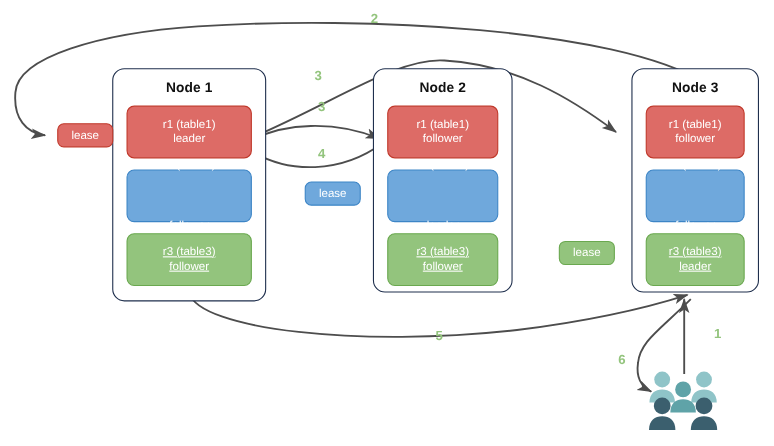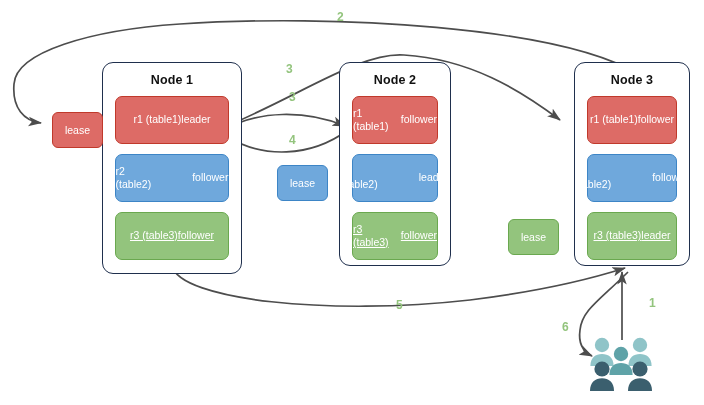--- a/index.html
+++ b/index.html
@@ -43,21 +43,21 @@
     letter-spacing: 0.1px;
   }
   .replicas {
     padding: 0 12px 12px 12px;
   }
   .replica {
     box-sizing: border-box;
     height: 48px;
     border-radius: 7px;
     display: flex;
-    flex-direction: row;
+    flex-direction: column;
     align-items: center;
     justify-content: center;
     color: #ffffff;
     font-size: 10.5px;
     line-height: 13.5px;
     margin-bottom: 10px;
   }
   .replica:last-child { margin-bottom: 0; text-decoration: underline; }
   .replica.red   { background: #dd6b66; border: 1.4px solid #c0392b; }
   .replica.blue  { background: #6fa8dc; border: 1.4px solid #3d85c6; gap: 41px; }
@@ -67,21 +67,21 @@
   .lease {
     position: absolute;
     box-sizing: border-box;
     border-radius: 6px;
     font-size: 10.5px;
     color: #ffffff;
     display: flex;
     align-items: center;
     justify-content: center;
     z-index: 3;
-    height: 36px;
+    height: 22px;
   }
   .lease.red   { background: #dd6b66; border: 1.5px solid #c0392b; }
   .lease.blue  { background: #6fa8dc; border: 1.5px solid #3d85c6; }
   .lease.green { background: #93c47d; border: 1.5px solid #6aa84f; }
 
   
   .step {
     position: absolute;
     color: #93c47d;
     font-size: 12px;
@@ -133,21 +133,21 @@
         <span>r2 (table2)</span>
         <span>follower</span>
       </div>
       <div class="replica green">
         <span>r3 (table3)</span>
         <span>follower</span>
       </div>
     </div>
   </div>
 
-  <div class="node" style="left:339px; top:62px; width:112px; height:204px;">
+  <div class="node" style="left:339px; top:62px; width:127px; height:204px;">
     <div class="node-title">Node 2</div>
     <div class="replicas">
       <div class="replica red">
         <span>r1 (table1)</span>
         <span>follower</span>
       </div>
       <div class="replica blue">
         <span>r2 (table2)</span>
         <span>leader</span>
       </div>

